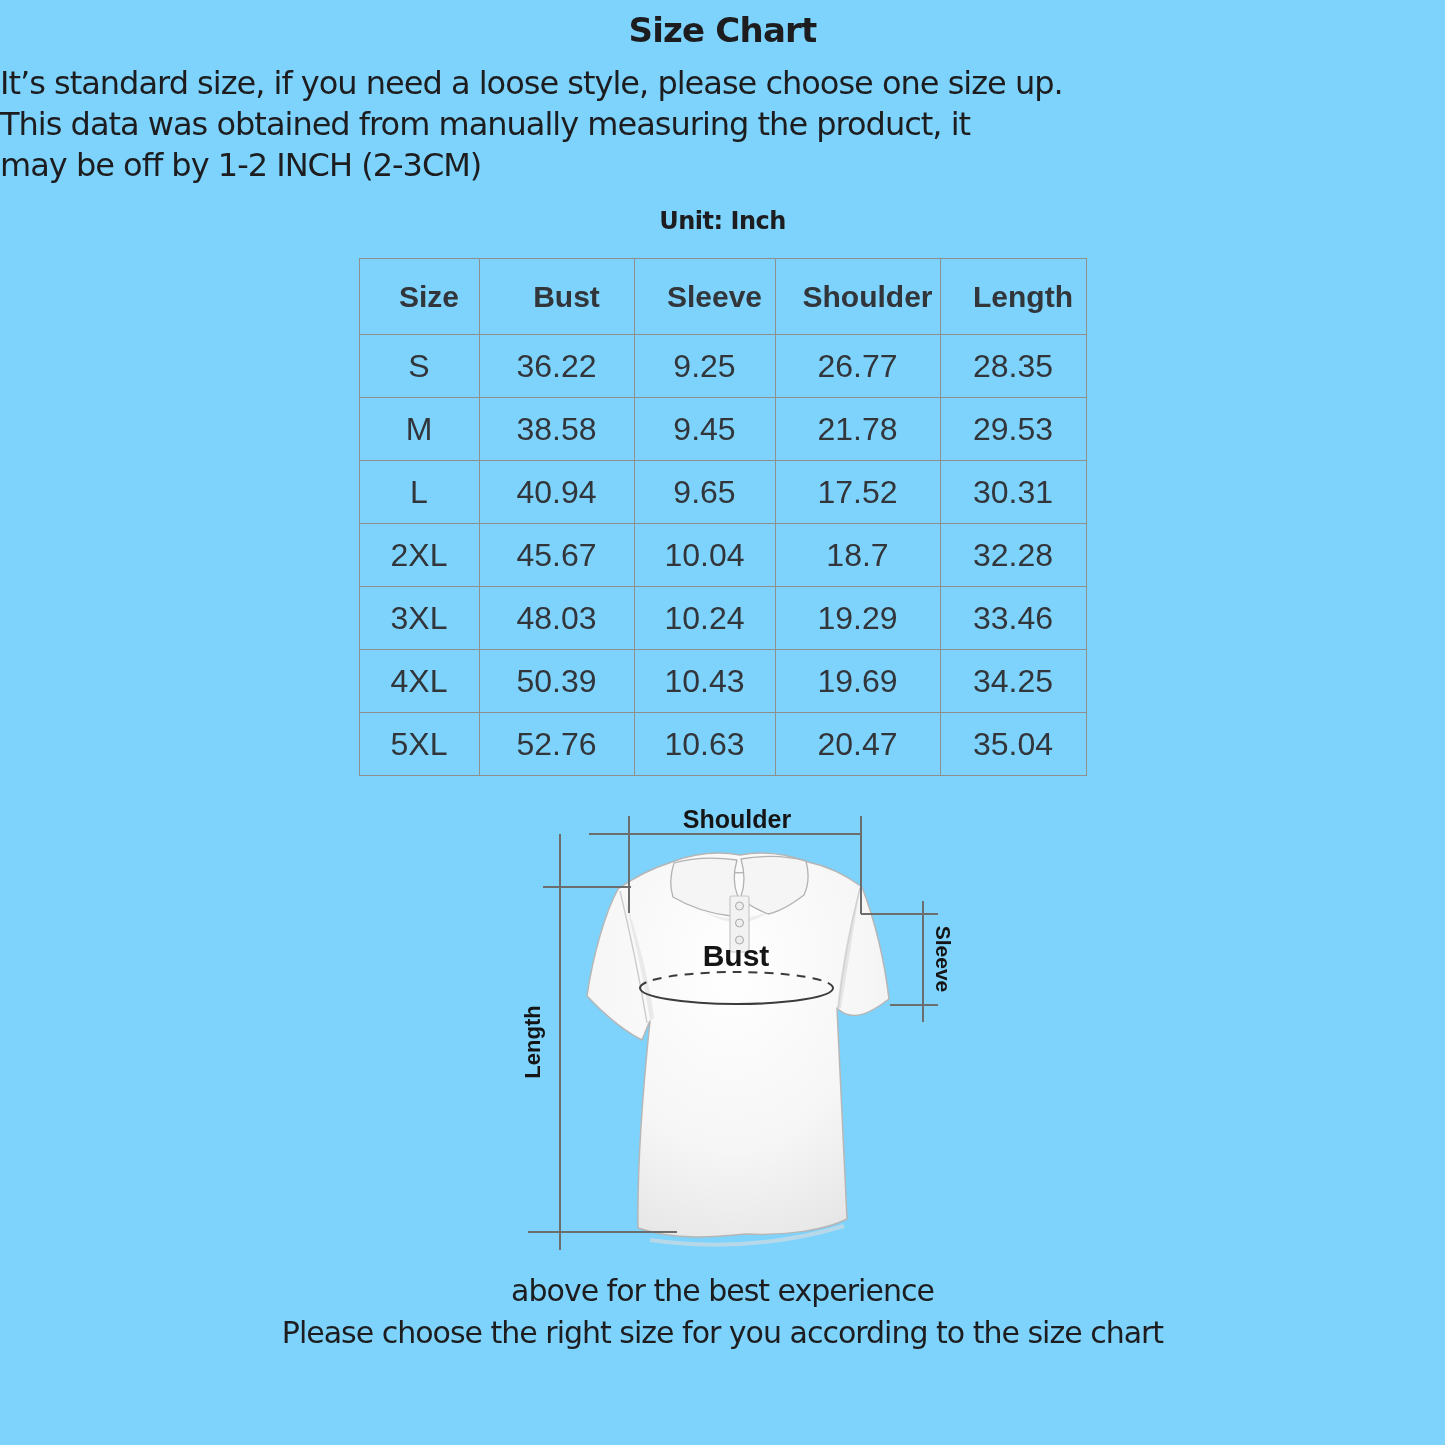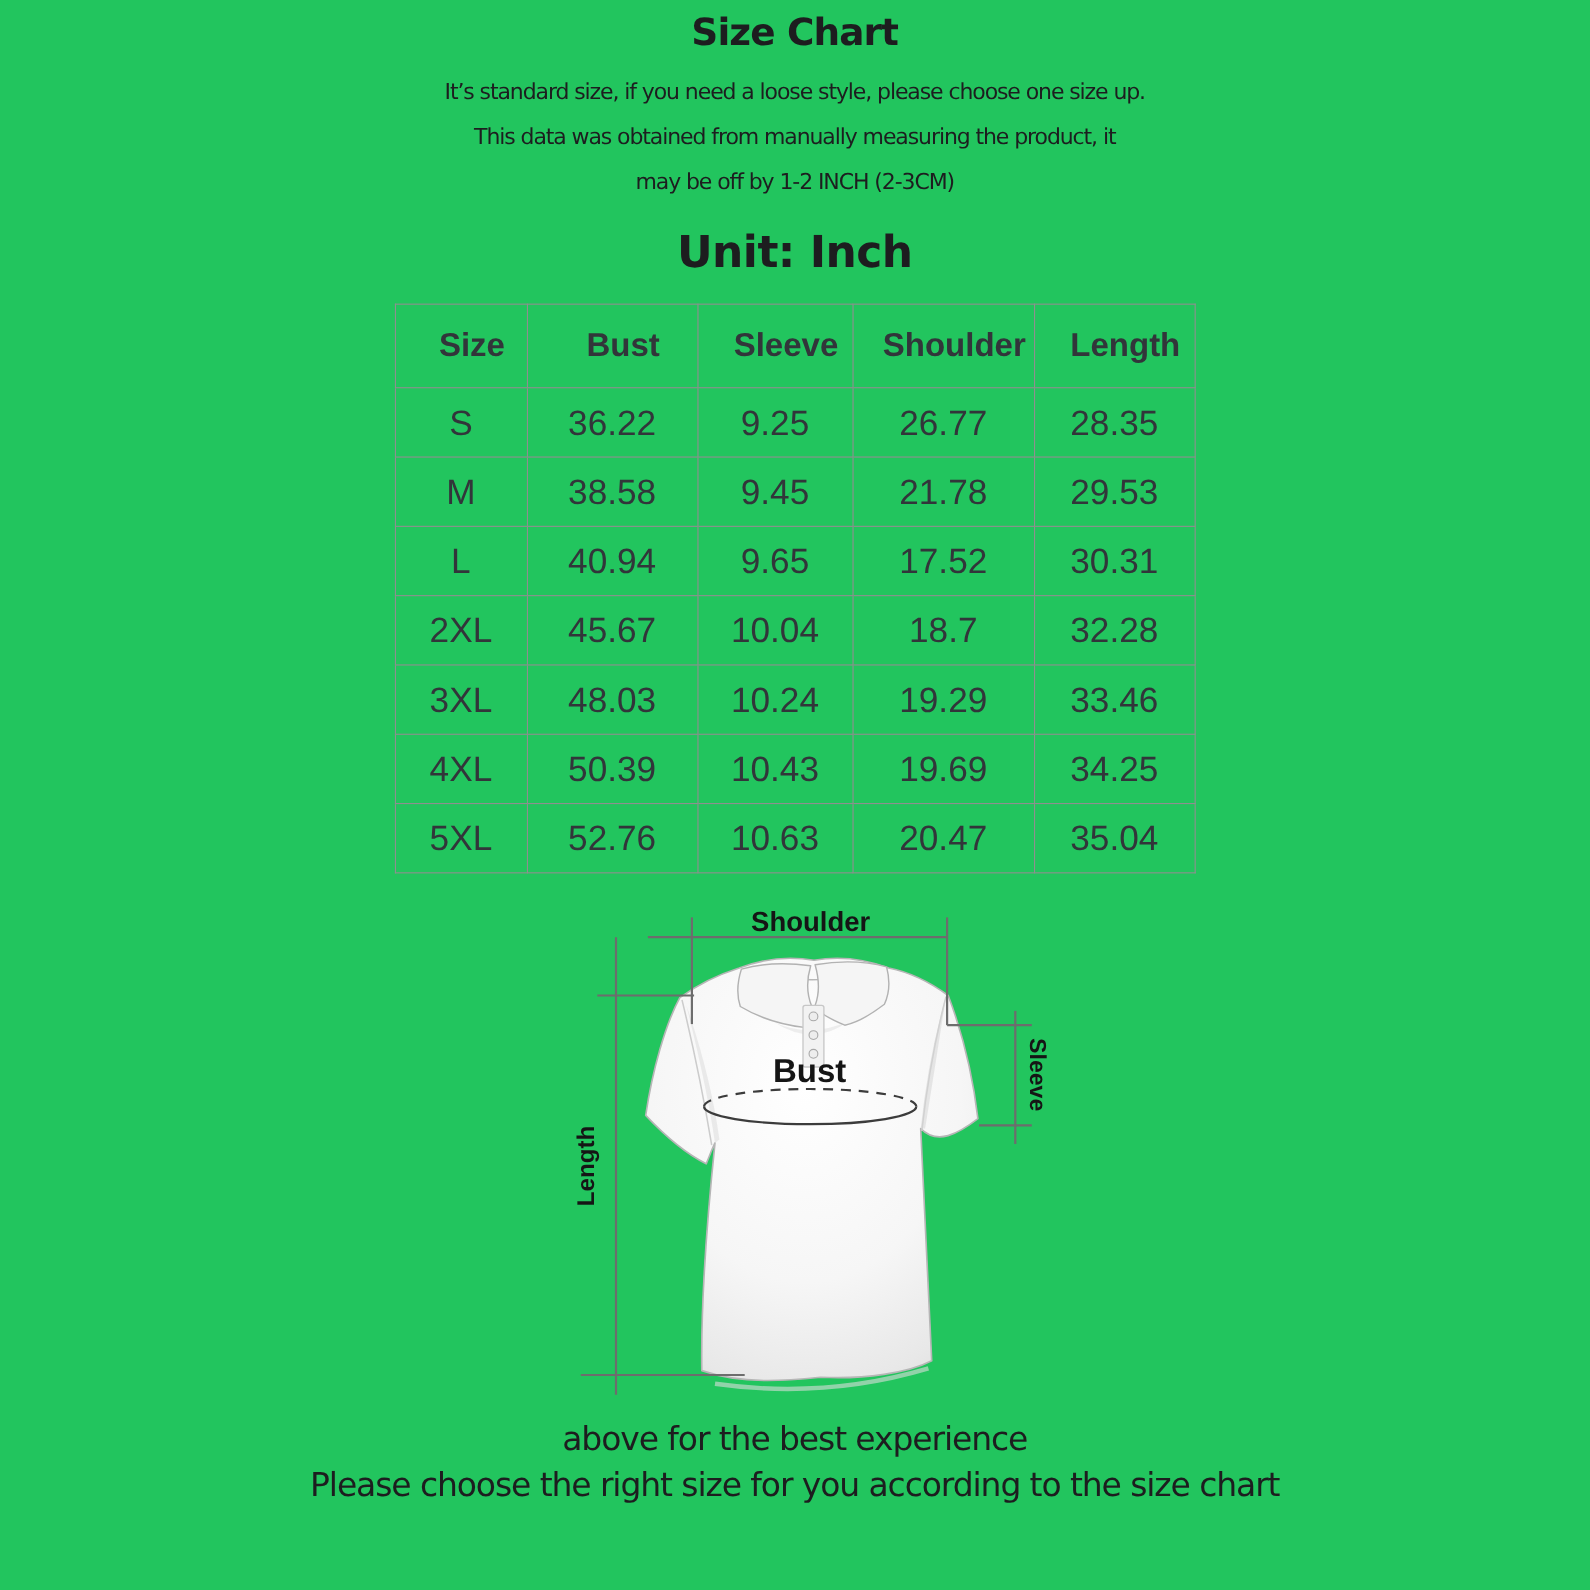--- a/index.html
+++ b/index.html
@@ -4,43 +4,43 @@
 <style>
   html, body {
     margin: 0;
     padding: 0;
     background: #ffffff;
   }
   .page {
     position: relative;
     width: 1445px;
     height: 1445px;
-    background: #22c55e;
+    background: #7dd3fc;
     overflow: hidden;
     font-family: "DejaVu Sans", sans-serif;
     color: #1d1d1f;
   }
   .title {
     padding-top: 10px;
     text-align: center;
     font-size: 34px;
     font-weight: 700;
     letter-spacing: -0.8px;
   }
   .intro {
     margin-top: 13px;
-    text-align: center;
-    font-size: 20px;
+    text-align: left;
+    font-size: 32px;
     line-height: 41px;
     letter-spacing: -1px;
   }
   .unit {
     margin-top: 21px;
     text-align: center;
-    font-size: 40px;
+    font-size: 24px;
     font-weight: 700;
     letter-spacing: -0.5px;
   }
   table.size-table {
     margin: 23px auto 0 auto;
     border-collapse: collapse;
     table-layout: fixed;
     width: 727px;
     font-family: "Liberation Sans", sans-serif;
     color: #32353a;

